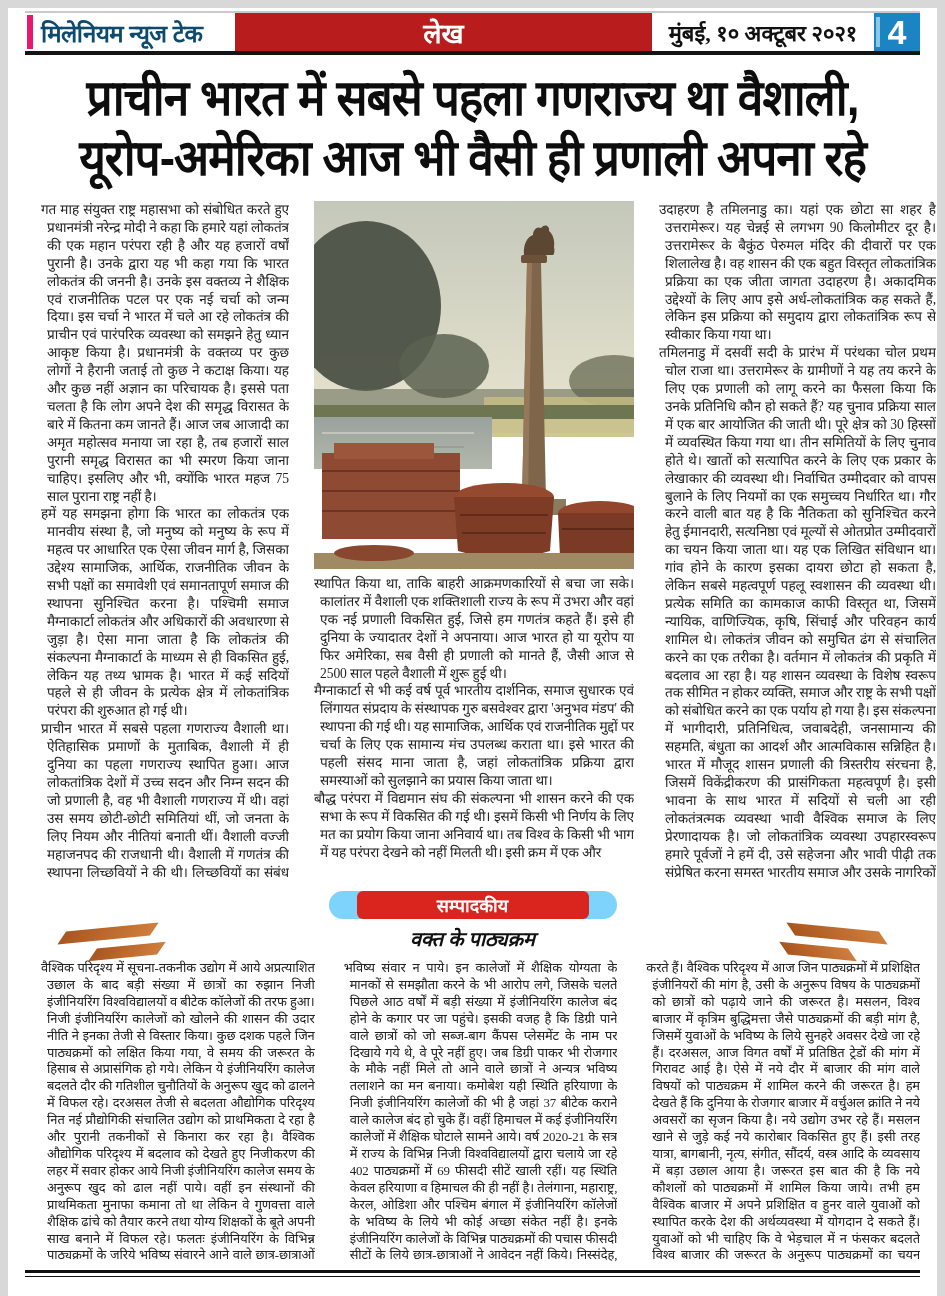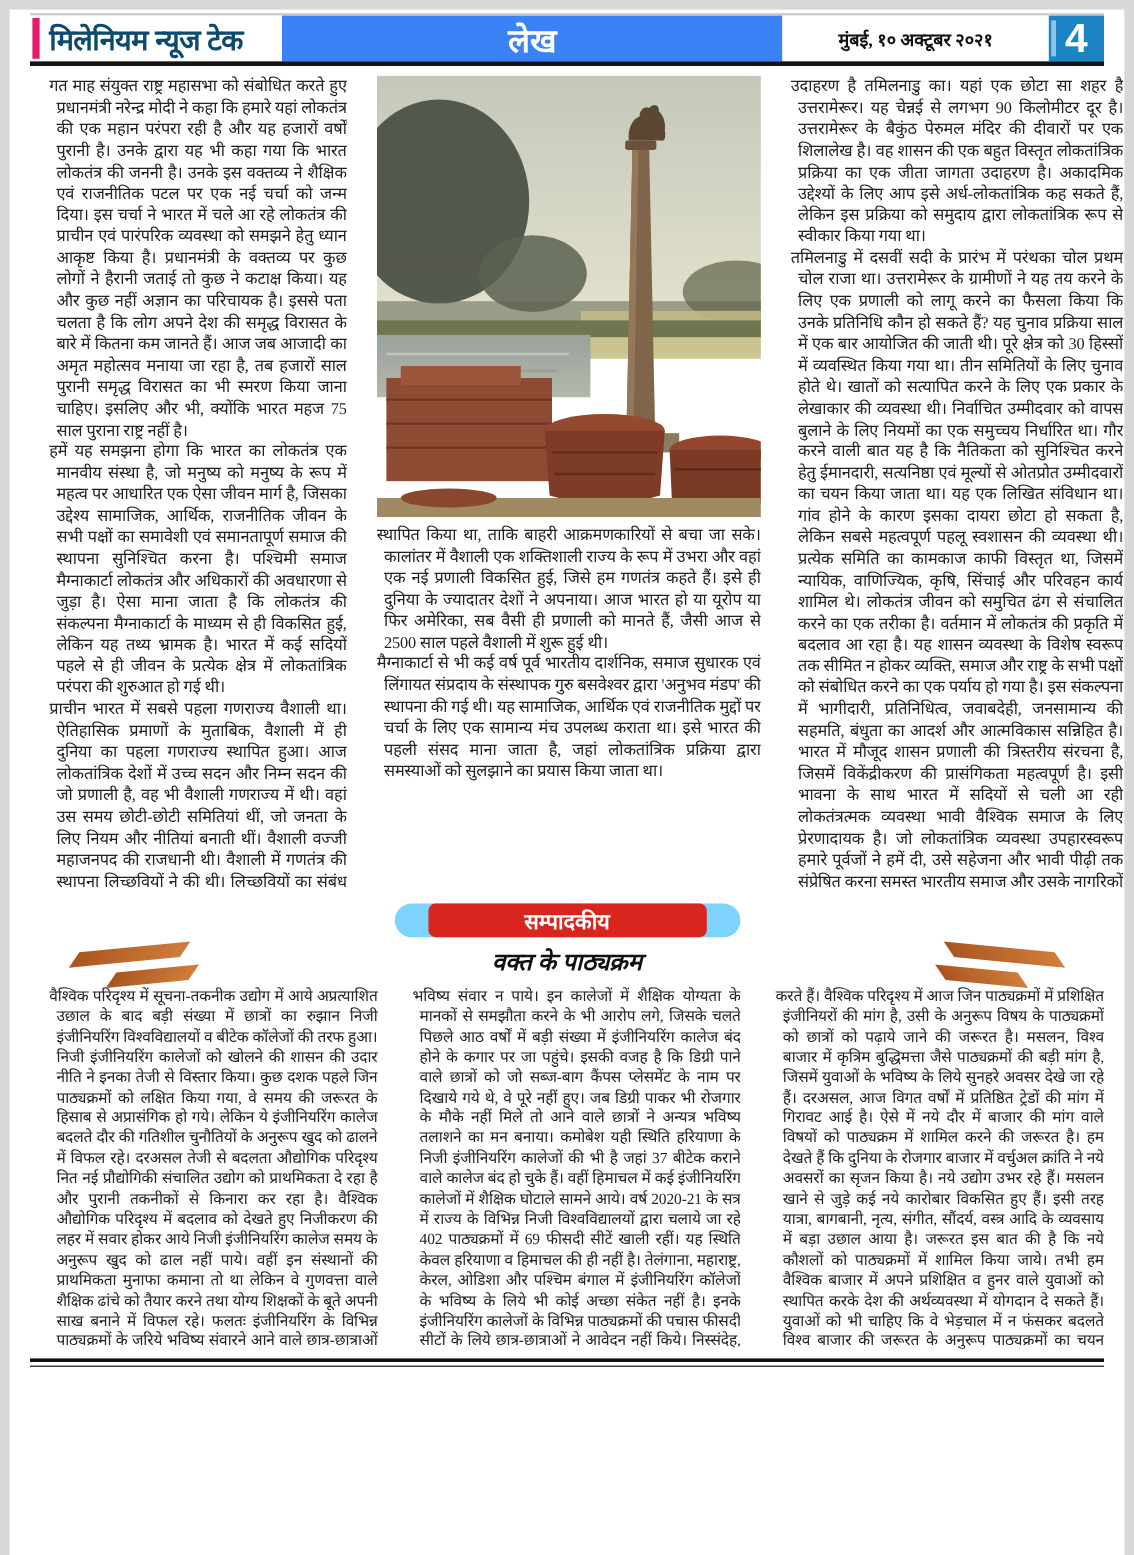--- a/index.html
+++ b/index.html
@@ -11,24 +11,24 @@
   }
   .inner { padding:0 17px; }
   
   .hdr {
     display:flex; align-items:stretch; height:44px; margin-top:3px;
     border-top:2px solid #c9c9c9; border-bottom:4px solid #141414; background:#fff;
   }
   .masthead-box { display:flex; align-items:center; width:210px; background:#fff; position:relative; }
   .masthead-bar { width:6px; height:34px; background:#e8186d; margin:0 8px 0 2px; }
   .masthead { color:#0c4a6e; font-family:"Liberation Sans",sans-serif; font-weight:bold; font-size:24px; letter-spacing:-0.5px; }
-  .section-box { flex:1; background:#3b82f6; display:flex; align-items:center; justify-content:center; }
+  .section-box { flex:1; background:#b91c1c; display:flex; align-items:center; justify-content:center; }
   .section-label { color:#fff; font-family:"Liberation Sans",sans-serif; font-weight:bold; font-size:27px; }
   .date-box { width:222px; background:#fff; display:flex; align-items:center; justify-content:center; }
-  .dateline { font-weight:bold; font-size:15px; color:#111; }
+  .dateline { font-weight:bold; font-size:22px; color:#111; }
   .pageno-box { width:46px; background:#1b85c4; display:flex; align-items:center; justify-content:center; position:relative; }
   .pageno-accent { position:absolute; left:2px; top:4px; bottom:4px; width:4px; background:#8ec6e6; }
   .pageno { color:#fff; font-family:"Liberation Sans",sans-serif; font-weight:bold; font-size:34px; }
   
   .headline { text-align:center; padding:10px 4px 8px; }
   .headline div {
     font-family:"Liberation Sans",sans-serif; font-weight:900; font-size:46px; line-height:60px;
     color:#0d0d0d; letter-spacing:-1px; transform:scaleY(1.08); transform-origin:top center; white-space:nowrap;
   }
   
@@ -78,20 +78,24 @@
       </div>
       <div class="date-box">
         <div class="dateline">मुंबई, १० अक्टूबर २०२१</div>
       </div>
       <div class="pageno-box">
         <div class="pageno-accent"></div>
         <div class="pageno">4</div>
       </div>
     </div>
 
+    <div class="headline">
+      <div>प्राचीन भारत में सबसे पहला गणराज्य था वैशाली,</div>
+      <div>यूरोप-अमेरिका आज भी वैसी ही प्रणाली अपना रहे</div>
+    </div>
 
     <div class="main-grid">
       <div class="col body-text">
         <p>गत माह संयुक्त राष्ट्र महासभा को संबोधित करते हुए प्रधानमंत्री नरेन्द्र मोदी ने कहा कि हमारे यहां लोकतंत्र की एक महान परंपरा रही है और यह हजारों वर्षों पुरानी है। उनके द्वारा यह भी कहा गया कि भारत लोकतंत्र की जननी है। उनके इस वक्तव्य ने शैक्षिक एवं राजनीतिक पटल पर एक नई चर्चा को जन्म दिया। इस चर्चा ने भारत में चले आ रहे लोकतंत्र की प्राचीन एवं पारंपरिक व्यवस्था को समझने हेतु ध्यान आकृष्ट किया है। प्रधानमंत्री के वक्तव्य पर कुछ लोगों ने हैरानी जताई तो कुछ ने कटाक्ष किया। यह और कुछ नहीं अज्ञान का परिचायक है। इससे पता चलता है कि लोग अपने देश की समृद्ध विरासत के बारे में कितना कम जानते हैं। आज जब आजादी का अमृत महोत्सव मनाया जा रहा है, तब हजारों साल पुरानी समृद्ध विरासत का भी स्मरण किया जाना चाहिए। इसलिए और भी, क्योंकि भारत महज 75 साल पुराना राष्ट्र नहीं है।</p>
         <p>हमें यह समझना होगा कि भारत का लोकतंत्र एक मानवीय संस्था है, जो मनुष्य को मनुष्य के रूप में महत्व पर आधारित एक ऐसा जीवन मार्ग है, जिसका उद्देश्य सामाजिक, आर्थिक, राजनीतिक जीवन के सभी पक्षों का समावेशी एवं समानतापूर्ण समाज की स्थापना सुनिश्चित करना है। पश्चिमी समाज मैग्नाकार्टा लोकतंत्र और अधिकारों की अवधारणा से जुड़ा है। ऐसा माना जाता है कि लोकतंत्र की संकल्पना मैग्नाकार्टा के माध्यम से ही विकसित हुई, लेकिन यह तथ्य भ्रामक है। भारत में कई सदियों पहले से ही जीवन के प्रत्येक क्षेत्र में लोकतांत्रिक परंपरा की शुरुआत हो गई थी।</p>
         <p>प्राचीन भारत में सबसे पहला गणराज्य वैशाली था। ऐतिहासिक प्रमाणों के मुताबिक, वैशाली में ही दुनिया का पहला गणराज्य स्थापित हुआ। आज लोकतांत्रिक देशों में उच्च सदन और निम्न सदन की जो प्रणाली है, वह भी वैशाली गणराज्य में थी। वहां उस समय छोटी-छोटी समितियां थीं, जो जनता के लिए नियम और नीतियां बनाती थीं। वैशाली वज्जी महाजनपद की राजधानी थी। वैशाली में गणतंत्र की स्थापना लिच्छवियों ने की थी। लिच्छवियों का संबंध हिमालय आदिवासी लिच्छ से था। लिच्छवियों ने वैशाली गणराज्य इसलिए</p>
       </div>
 
       <div class="col">
         <div class="photo-wrap">
@@ -136,20 +140,21 @@
             <path d="M244,312 L328,312 L326,356 Q286,366 246,356 Z" fill="#7a3a25"></path>
             <line x1="248" y1="328" x2="324" y2="328" stroke="#5c2a1b" stroke-width="2"></line>
             <ellipse cx="120" cy="346" rx="34" ry="10" fill="#8a412a" opacity="0"></ellipse>
             <rect y="352" width="336" height="16" fill="#a08a64"></rect>
             <ellipse cx="60" cy="352" rx="40" ry="8" fill="#8a4730"></ellipse>
           </svg>
         </div>
         <div class="mid-text body-text">
           <p>स्थापित किया था, ताकि बाहरी आक्रमणकारियों से बचा जा सके। कालांतर में वैशाली एक शक्तिशाली राज्य के रूप में उभरा और वहां एक नई प्रणाली विकसित हुई, जिसे हम गणतंत्र कहते हैं। इसे ही दुनिया के ज्यादातर देशों ने अपनाया। आज भारत हो या यूरोप या फिर अमेरिका, सब वैसी ही प्रणाली को मानते हैं, जैसी आज से 2500 साल पहले वैशाली में शुरू हुई थी।</p>
           <p>मैग्नाकार्टा से भी कई वर्ष पूर्व भारतीय दार्शनिक, समाज सुधारक एवं लिंगायत संप्रदाय के संस्थापक गुरु बसवेश्वर द्वारा 'अनुभव मंडप' की स्थापना की गई थी। यह सामाजिक, आर्थिक एवं राजनीतिक मुद्दों पर चर्चा के लिए एक सामान्य मंच उपलब्ध कराता था। इसे भारत की पहली संसद माना जाता है, जहां लोकतांत्रिक प्रक्रिया द्वारा समस्याओं को सुलझाने का प्रयास किया जाता था।</p>
+          <p>बौद्ध परंपरा में विद्यमान संघ की संकल्पना भी शासन करने की एक सभा के रूप में विकसित की गई थी। इसमें किसी भी निर्णय के लिए मत का प्रयोग किया जाना अनिवार्य था। तब विश्व के किसी भी भाग में यह परंपरा देखने को नहीं मिलती थी। इसी क्रम में एक और</p>
         </div>
       </div>
 
       <div class="col body-text">
         <p>उदाहरण है तमिलनाडु का। यहां एक छोटा सा शहर है उत्तरामेरूर। यह चेन्नई से लगभग 90 किलोमीटर दूर है। उत्तरामेरूर के बैकुंठ पेरुमल मंदिर की दीवारों पर एक शिलालेख है। वह शासन की एक बहुत विस्तृत लोकतांत्रिक प्रक्रिया का एक जीता जागता उदाहरण है। अकादमिक उद्देश्यों के लिए आप इसे अर्ध-लोकतांत्रिक कह सकते हैं, लेकिन इस प्रक्रिया को समुदाय द्वारा लोकतांत्रिक रूप से स्वीकार किया गया था।</p>
         <p>तमिलनाडु में दसवीं सदी के प्रारंभ में परंथका चोल प्रथम चोल राजा था। उत्तरामेरूर के ग्रामीणों ने यह तय करने के लिए एक प्रणाली को लागू करने का फैसला किया कि उनके प्रतिनिधि कौन हो सकते हैं? यह चुनाव प्रक्रिया साल में एक बार आयोजित की जाती थी। पूरे क्षेत्र को 30 हिस्सों में व्यवस्थित किया गया था। तीन समितियों के लिए चुनाव होते थे। खातों को सत्यापित करने के लिए एक प्रकार के लेखाकार की व्यवस्था थी। निर्वाचित उम्मीदवार को वापस बुलाने के लिए नियमों का एक समुच्चय निर्धारित था। गौर करने वाली बात यह है कि नैतिकता को सुनिश्चित करने हेतु ईमानदारी, सत्यनिष्ठा एवं मूल्यों से ओतप्रोत उम्मीदवारों का चयन किया जाता था। यह एक लिखित संविधान था। गांव होने के कारण इसका दायरा छोटा हो सकता है, लेकिन सबसे महत्वपूर्ण पहलू स्वशासन की व्यवस्था थी। प्रत्येक समिति का कामकाज काफी विस्तृत था, जिसमें न्यायिक, वाणिज्यिक, कृषि, सिंचाई और परिवहन कार्य शामिल थे। लोकतंत्र जीवन को समुचित ढंग से संचालित करने का एक तरीका है। वर्तमान में लोकतंत्र की प्रकृति में बदलाव आ रहा है। यह शासन व्यवस्था के विशेष स्वरूप तक सीमित न होकर व्यक्ति, समाज और राष्ट्र के सभी पक्षों को संबोधित करने का एक पर्याय हो गया है। इस संकल्पना में भागीदारी, प्रतिनिधित्व, जवाबदेही, जनसामान्य की सहमति, बंधुता का आदर्श और आत्मविकास सन्निहित है। भारत में मौजूद शासन प्रणाली की त्रिस्तरीय संरचना है, जिसमें विकेंद्रीकरण की प्रासंगिकता महत्वपूर्ण है। इसी भावना के साथ भारत में सदियों से चली आ रही लोकतंत्रत्मक व्यवस्था भावी वैश्विक समाज के लिए प्रेरणादायक है। जो लोकतांत्रिक व्यवस्था उपहारस्वरूप हमारे पूर्वजों ने हमें दी, उसे सहेजना और भावी पीढ़ी तक संप्रेषित करना समस्त भारतीय समाज और उसके नागरिकों का दायित्व है।</p>
       </div>
     </div>
 
     <div class="edit-sec">

